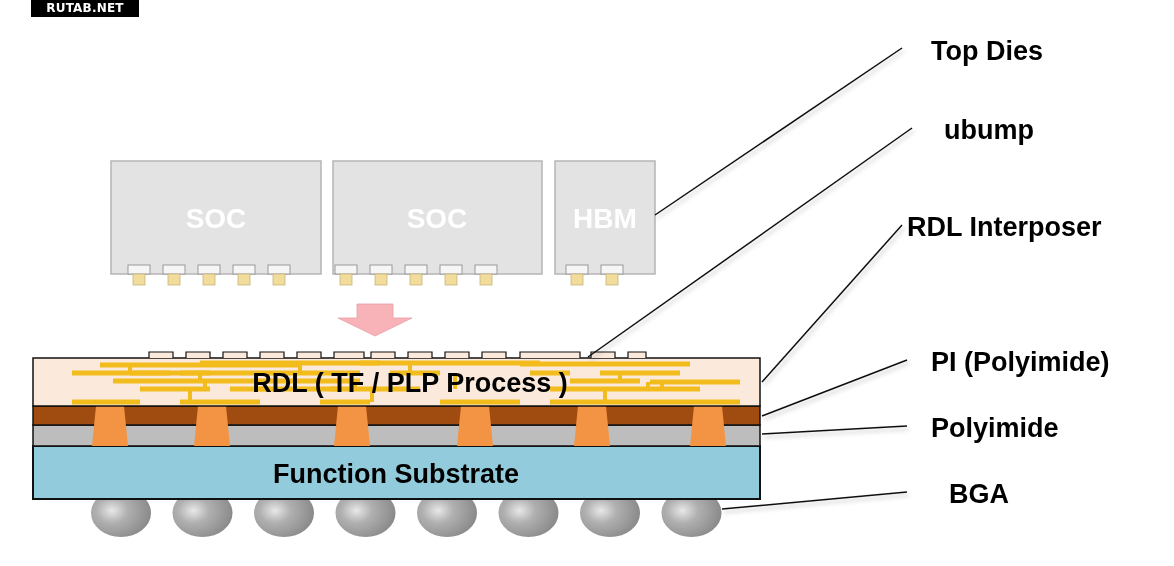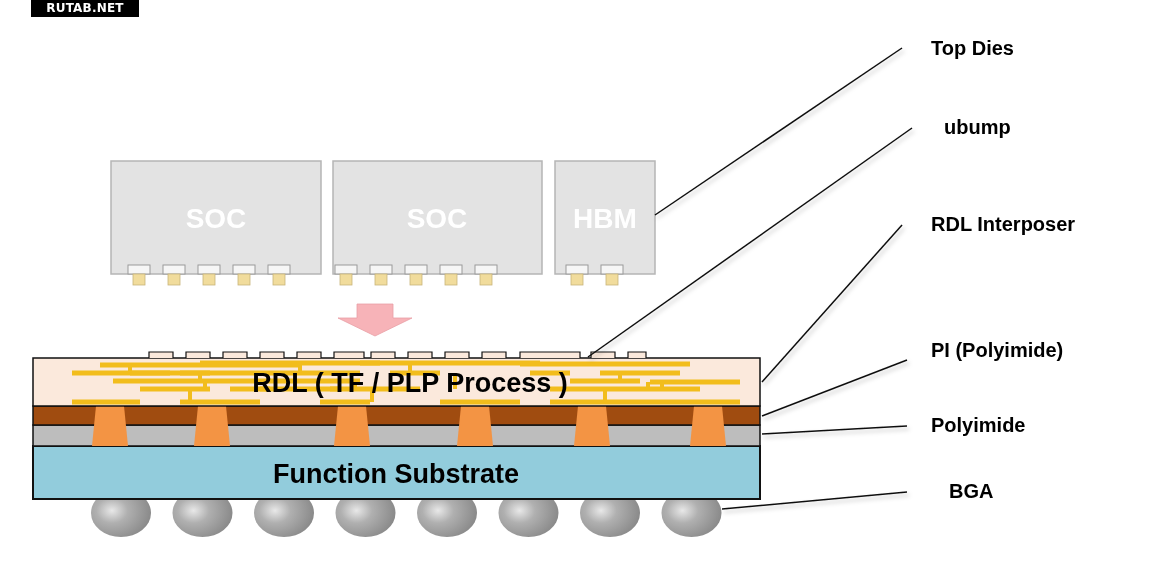--- a/index.html
+++ b/index.html
@@ -1,19 +1,19 @@
 <!DOCTYPE html>
 <html><head>
 <meta charset="utf-8">
 <style>
   html, body { margin: 0; padding: 0; background: #ffffff; }
   body { width: 1174px; height: 566px; position: relative; overflow: hidden; font-family: "Liberation Sans", sans-serif; }
   #stage { position: absolute; left: 0; top: 0; width: 1174px; height: 566px; }
   .watermark { position: absolute; left: 0; top: 0; width: 108px; height: 17px; background: #000; color: #fff; font-family: "DejaVu Sans", sans-serif; font-weight: bold; font-size: 12px; line-height: 17px; text-align: center; letter-spacing: 0.2px; margin-left: 31px; }
-  .label { position: absolute; font-family: "Liberation Sans", sans-serif; font-weight: bold; font-size: 20px; color: #000; white-space: nowrap; line-height: 1; }
+  .label { position: absolute; font-family: "Liberation Sans", sans-serif; font-weight: bold; font-size: 27px; color: #000; white-space: nowrap; line-height: 1; }
   .die-title { font-family: "Liberation Sans", sans-serif; font-weight: bold; font-size: 28px; fill: #ffffff; }
   .layer-title { font-family: "Liberation Sans", sans-serif; font-weight: bold; font-size: 27px; fill: #000; }
 </style>
 </head>
 <body>
 
 <div class="watermark">RUTAB.NET</div>
 
 <svg id="stage" width="1174" height="566" viewBox="0 0 1174 566" xmlns="http://www.w3.org/2000/svg">
   <defs>
@@ -171,16 +171,16 @@
     <line x1="588" y1="357" x2="912" y2="128"></line>
     <line x1="762" y1="382" x2="902" y2="225"></line>
     <line x1="762" y1="416" x2="907" y2="360"></line>
     <line x1="762" y1="434" x2="907" y2="426"></line>
     <line x1="722" y1="509" x2="907" y2="492"></line>
   </g>
 </svg>
 
 <div class="label" style="left:931px; top:38px;">Top Dies</div>
 <div class="label" style="left:944px; top:117px;text-align:center;">ubump</div>
-<div class="label" style="left:931px; top:214px;">RDL Interposer</div>
-<div class="label" style="left:931px; top:340px;">PI (Polyimide)</div>
+<div class="label" style="left:907px; top:214px;">RDL Interposer</div>
+<div class="label" style="left:931px; top:349px;">PI (Polyimide)</div>
 <div class="label" style="left:931px; top:415px;">Polyimide</div>
 <div class="label" style="left:949px; top:481px;">BGA</div>
 
 </body></html>

